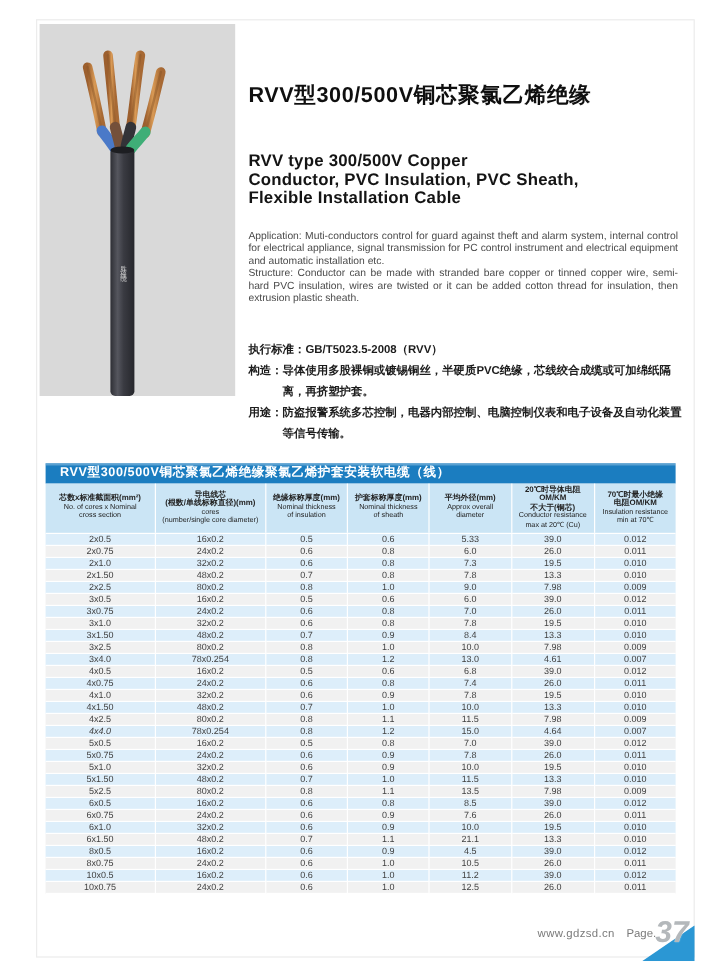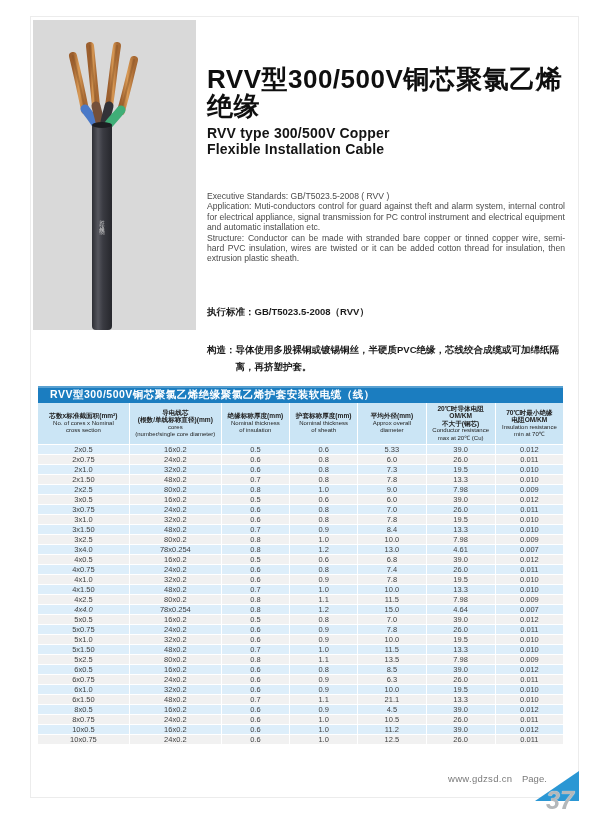--- a/index.html
+++ b/index.html
@@ -18,41 +18,41 @@
   
   .photo {
     position:absolute; left:33px; top:20px; width:163px; height:310px;
     background:#d9d9d9; overflow:hidden;
   }
   .photo svg { display:block; width:100%; height:100%; }
 
   
   .title-zh {
     position:absolute; left:207px; top:66px; width:380px;
-    font-size:26px; font-weight:bold; color:#0f0f0f; line-height:27px;
+    font-size:18px; font-weight:bold; color:#0f0f0f; line-height:27px;
     letter-spacing:0.5px;
   }
   .title-en {
     position:absolute; left:207px; top:126px; width:380px;
     font-size:14px; font-weight:bold; color:#141414; line-height:15.5px;
     letter-spacing:0.2px;
   }
 
   
   .desc-en {
     position:absolute; left:207px; top:191px; width:358px;
     font-size:8.6px; line-height:10.4px; color:#4a4a4a;
     text-align:justify;
   }
   
   .desc-zh {
     position:absolute; left:207px; top:283px; width:364px;
     font-size:9.5px; line-height:17.5px; color:#1c1c1c; font-weight:bold;
   }
-  .desc-zh .hang { padding-left:3em; text-indent:-3em;margin-top:20px; }
+  .desc-zh .hang { padding-left:3em; text-indent:-3em; }
 
   
   .spec-table { position:absolute; left:38px; top:386px; width:525px; }
   .spec-title {
     height:17px; line-height:17px; background:#1b7dc0; color:#ffffff;
     font-size:10.5px; font-weight:bold; padding-left:12px; letter-spacing:0.5px;
     box-shadow:inset 0 2px 0 rgba(255,255,255,0.28);
   }
   .spec-header { display:flex; background:#cbe5f5; border-bottom:1px solid #ffffff; }
   .hcell {
@@ -76,21 +76,21 @@
   .footer-url   { position:absolute; left:448px; top:773px; font-size:9.5px; color:#7a7a7a; letter-spacing:0.3px; text-decoration:none; }
   .footer-label { position:absolute; left:522px; top:773px; font-size:9.5px; color:#7a7a7a; }
   .corner-triangle {
     position:absolute; left:535px; top:771px; width:44px; height:30px;
     background:#2b97d4;
     clip-path:polygon(0 100%, 100% 0, 100% 100%);
   }
   .page-number {
     position:absolute; left:546px; top:763px; width:36px;
     font-size:25px; font-weight:bold; font-style:italic; color:#b4b8bb;
-    text-shadow:0 0 1px #ffffff; z-index:2;margin-top:23px;
+    text-shadow:0 0 1px #ffffff; z-index:2;
   }
 </style>
 </head>
 <body>
 
 <div class="page-frame"></div>
 
 <div class="photo">
   <svg viewBox="0 0 163 310">
     <defs>
@@ -130,32 +130,33 @@
     <ellipse cx="69" cy="105" rx="10" ry="3" fill="#1d1e22"></ellipse>
     <text x="69.5" y="196" fill="#c9c9c9" font-size="5.5" letter-spacing="3" style="writing-mode:vertical-rl; text-orientation:upright;">胜达线缆</text>
   </svg>
 </div>
 
 <div class="title-zh">
   <div>RVV型300/500V铜芯聚氯乙烯绝缘</div>
 </div>
 <div class="title-en">
   <div>RVV type 300/500V Copper</div>
+  <div>Conductor, PVC Insulation, PVC Sheath,</div>
   <div>Flexible Installation Cable</div>
 </div>
 
 <div class="desc-en">
-  <div>Executive Standards: GB/T5023.5-2008 ( RVV )</div>
   <div>Application: Muti-conductors control for guard against theft and alarm system, internal control for electrical appliance, signal transmission for PC control instrument and electrical equipment and automatic installation etc.</div>
   <div>Structure: Conductor can be made with stranded bare copper or tinned copper wire, semi-hard PVC insulation, wires are twisted or it can be added cotton thread for insulation, then extrusion plastic sheath.</div>
 </div>
 
 <div class="desc-zh">
   <div class="hang">执行标准：GB/T5023.5-2008（RVV）</div>
   <div class="hang"><span>构造：</span><span>导体使用多股裸铜或镀锡铜丝，半硬质PVC绝缘，芯线绞合成缆或可加绵纸隔离，再挤塑护套。</span></div>
+  <div class="hang"><span>用途：</span><span>防盗报警系统多芯控制，电器内部控制、电脑控制仪表和电子设备及自动化装置等信号传输。</span></div>
 </div>
 
 <div class="spec-table">
   <div class="spec-title">RVV型300/500V铜芯聚氯乙烯绝缘聚氯乙烯护套安装软电缆（线）</div>
   <div class="spec-header" id="spec-header">
       <div class="hcell" style="width: 17.5%;">
         <div class="zh">芯数x标准截面积(mm²)</div>
         <div>No. of cores x Nominal</div>
         <div>cross section</div>
       </div>
@@ -399,21 +400,21 @@
         <div class="cell" style="width: 13%;">0.8</div>
         <div class="cell" style="width: 13%;">8.5</div>
         <div class="cell" style="width: 13.2%;">39.0</div>
         <div class="cell" style="width: 12.8%;">0.012</div>
       </div>
       <div class="row">
         <div class="cell" style="width: 17.5%;">6x0.75</div>
         <div class="cell" style="width: 17.5%;">24x0.2</div>
         <div class="cell" style="width: 13%;">0.6</div>
         <div class="cell" style="width: 13%;">0.9</div>
-        <div class="cell" style="width: 13%;">6.3</div>
+        <div class="cell" style="width: 13%;">7.6</div>
         <div class="cell" style="width: 13.2%;">26.0</div>
         <div class="cell" style="width: 12.8%;">0.011</div>
       </div>
       <div class="row">
         <div class="cell" style="width: 17.5%;">6x1.0</div>
         <div class="cell" style="width: 17.5%;">32x0.2</div>
         <div class="cell" style="width: 13%;">0.6</div>
         <div class="cell" style="width: 13%;">0.9</div>
         <div class="cell" style="width: 13%;">10.0</div>
         <div class="cell" style="width: 13.2%;">19.5</div>

